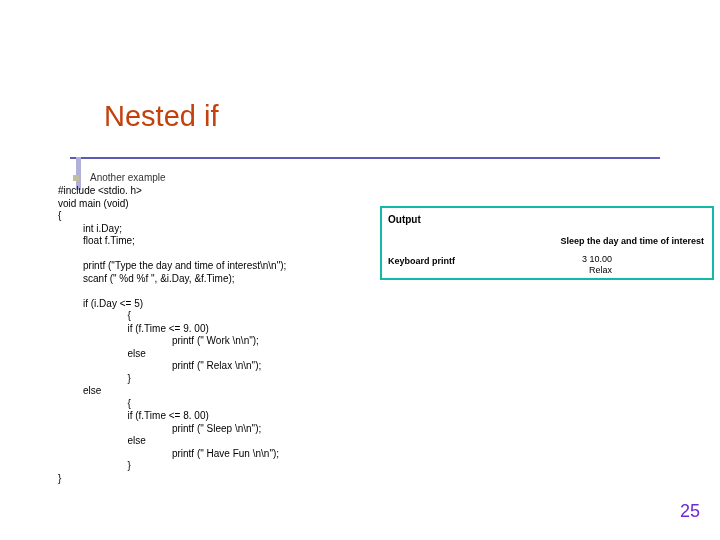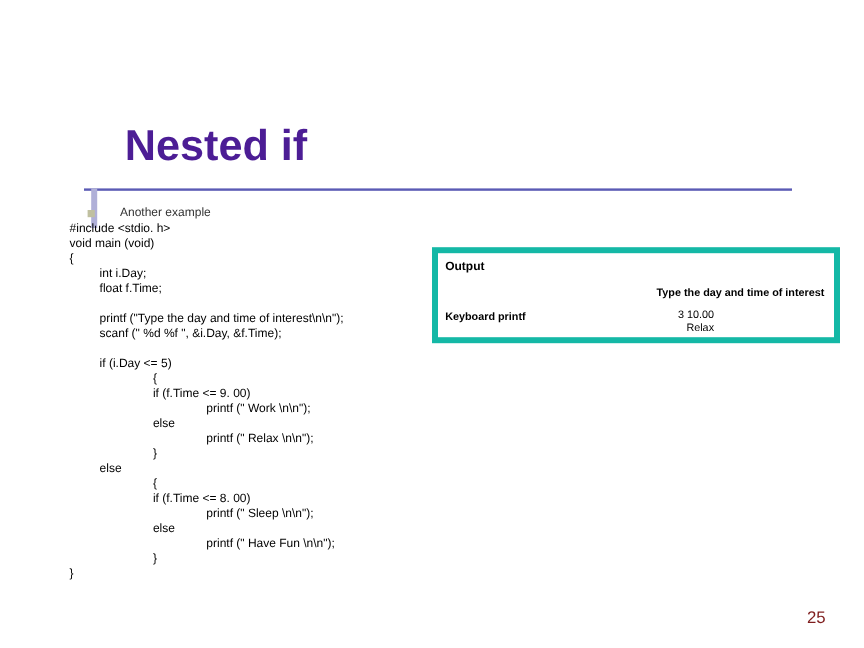--- a/index.html
+++ b/index.html
@@ -26,27 +26,27 @@
     top: 157px;
     width: 5px;
     height: 33px;
     background: #b0b0d8;
   }
   .title {
     position: absolute;
     left: 104px;
     top: 100px;
     font-family: Verdana, Arial, sans-serif;
-    font-size: 36px;
-    color: #4c1d95;
-    font-weight: 700;
+    font-size: 29px;
+    color: #c2410c;
+    font-weight: 400;
   }
   .intro {
     position: absolute;
-    left: 100px;
+    left: 90px;
     top: 172px;
     font-size: 10px;
     color: #333;
   }
   .bullet {
     position: absolute;
     left: 73px;
     top: 175px;
     width: 6px;
     height: 6px;
@@ -57,25 +57,25 @@
     left: 58px;
     top: 185px;
     font-family: Liberation Sans, sans-serif;
     font-size: 10px;
     color: #000;
     line-height: 1.25;
     white-space: pre;
   }
   .output-box {
     position: absolute;
-    left: 360px;
+    left: 380px;
     top: 206px;
     width: 330px;
     height: 70px;
-    border: 5px solid #14b8a6;
+    border: 2px solid #14b8a6;
     background: #ffffff;
   }
   .output-label {
     position: absolute;
     left: 6px;
     top: 6px;
     font-size: 10px;
     font-weight: bold;
     color: #000;
   }
@@ -99,24 +99,24 @@
     position: absolute;
     left: 200px;
     top: 46px;
     font-size: 9px;
     color: #000;
     line-height: 1.2;
     text-align: right;
   }
   .page-num {
     position: absolute;
-    right: 32px;
+    right: 20px;
     bottom: 18px;
-    font-size: 14px;
-    color: #7f1d1d;
+    font-size: 18px;
+    color: #6d28d9;
   }
 </style>
 </head>
 <body>
 
 <div class="accent-bar-h"></div>
 <div class="accent-bar-v"></div>
 
 <div class="title">Nested if</div>
 
@@ -143,19 +143,19 @@
                          {
                          if (f.Time &lt;= 8. 00)
                                          printf (" Sleep \n\n");
                          else
                                          printf (" Have Fun \n\n");
                          }
 }</div>
 
 <div class="output-box">
   <div class="output-label">Output</div>
-  <div class="output-right-msg">Type the day and time of interest</div>
+  <div class="output-right-msg">Sleep the day and time of interest</div>
   <div class="kbd-label">Keyboard printf</div>
   <div class="kbd-val" style="white-space:pre;">3 10.00
 Relax</div>
 </div>
 
 <div class="page-num">25</div>
 
 </body></html>

